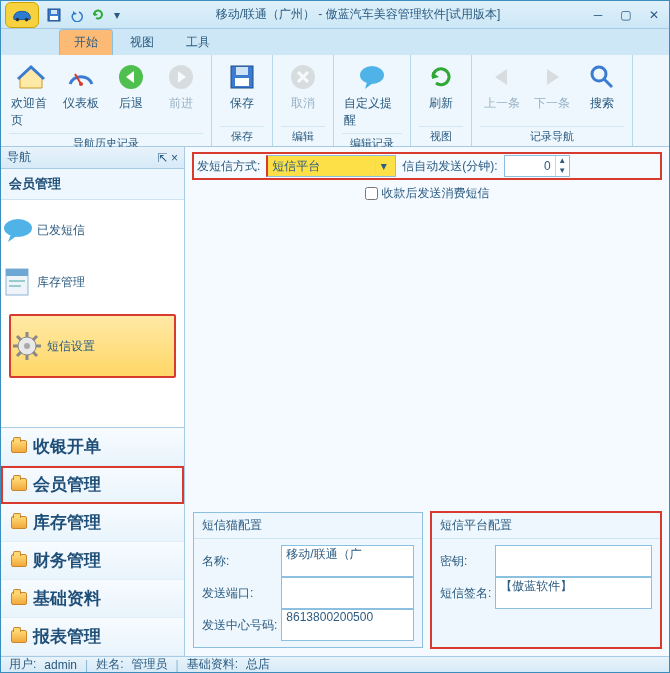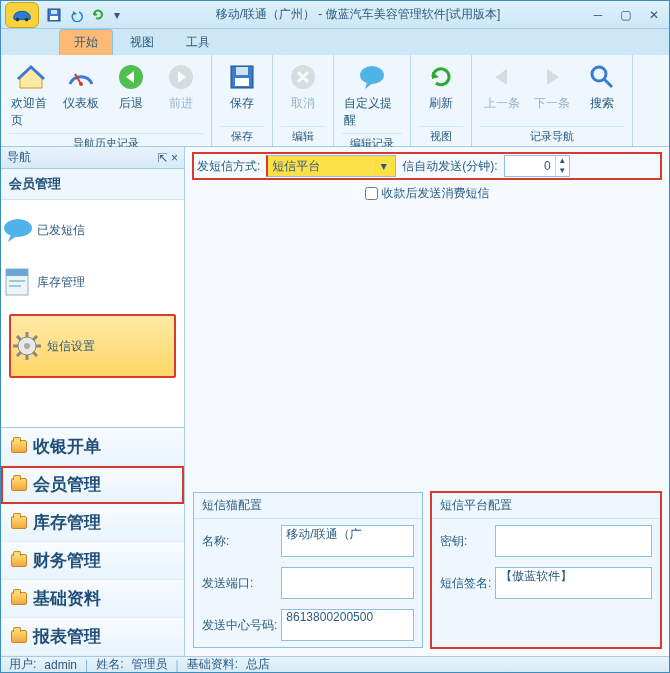--- a/index.html
+++ b/index.html
@@ -50,21 +50,21 @@
   .numbox { width:66px; height:22px; border:1px solid #8cc0e0; background:#fff; display:flex; align-items:center;}
   .numbox span{flex:1;text-align:right;padding-right:4px;}
   .spinbtns{width:14px;display:flex;flex-direction:column;border-left:1px solid #bcd8ea;}
   .spinbtns div{height:10px;font-size:8px;text-align:center;line-height:10px;}
   .chkrow { display:flex; justify-content:center; align-items:center; gap:4px; padding:6px 0;}
   .chkrow input{margin:0;}
   .cfgrow { display:flex; gap:8px; margin-top:auto; padding-bottom:4px;}
   .cfgbox { flex:1; border:1px solid #8cc0e0; background:#eef7fd; padding:0; font-size:12px;}
   .cfgbox.hl { outline:2px solid #d83a2e; outline-offset:-1px; }
   .cfgbox .t { padding:4px 8px; border-bottom:1px solid #cde4f3;}
-  .cfgbody { padding:6px 8px; display:grid; grid-template-columns:auto 1fr; gap:10px 4px; align-items:center;}
+  .cfgbody { padding:6px 8px; display:grid; grid-template-columns:auto 1fr; gap:0 4px; align-items:center;}
   .txtin { height:32px; border:1px solid #8cc0e0; background:#fff; padding:0 4px; overflow:hidden; white-space:nowrap;}
   
   .status { height:16px; border-top:1px solid #a7cbe4; background:linear-gradient(#e8f3fb,#d7eaf7); display:flex; align-items:center; gap:8px; padding:0 8px; font-size:12px; color:#2b5b80;}
   .status .sep{color:#8ab6d4;}
   
   .fld{background:linear-gradient(#ffd873,#f2a93c);border:1px solid #c9862a;border-radius:2px;position:relative;}
   .fld:before{content:"";position:absolute;top:-4px;left:1px;width:6px;height:4px;background:#ffd873;border:1px solid #c9862a;border-bottom:none;border-radius:2px 2px 0 0;}
 </style>
 </head>
 <body>

